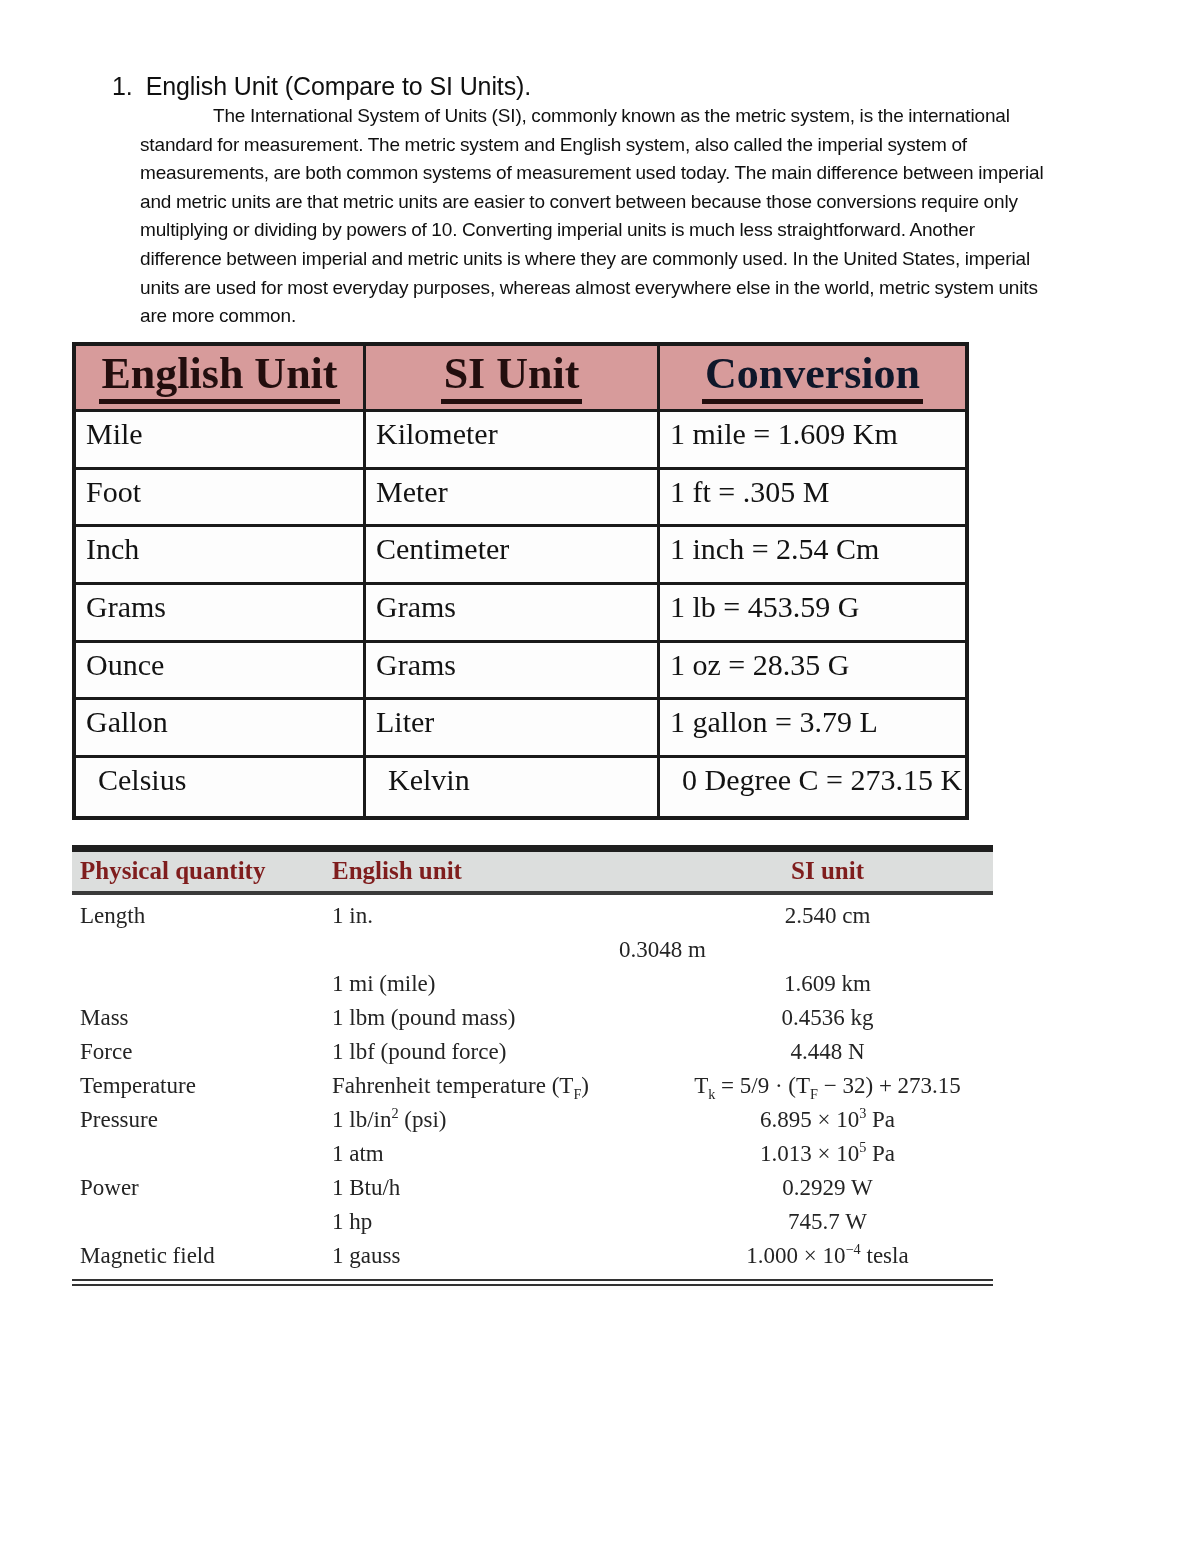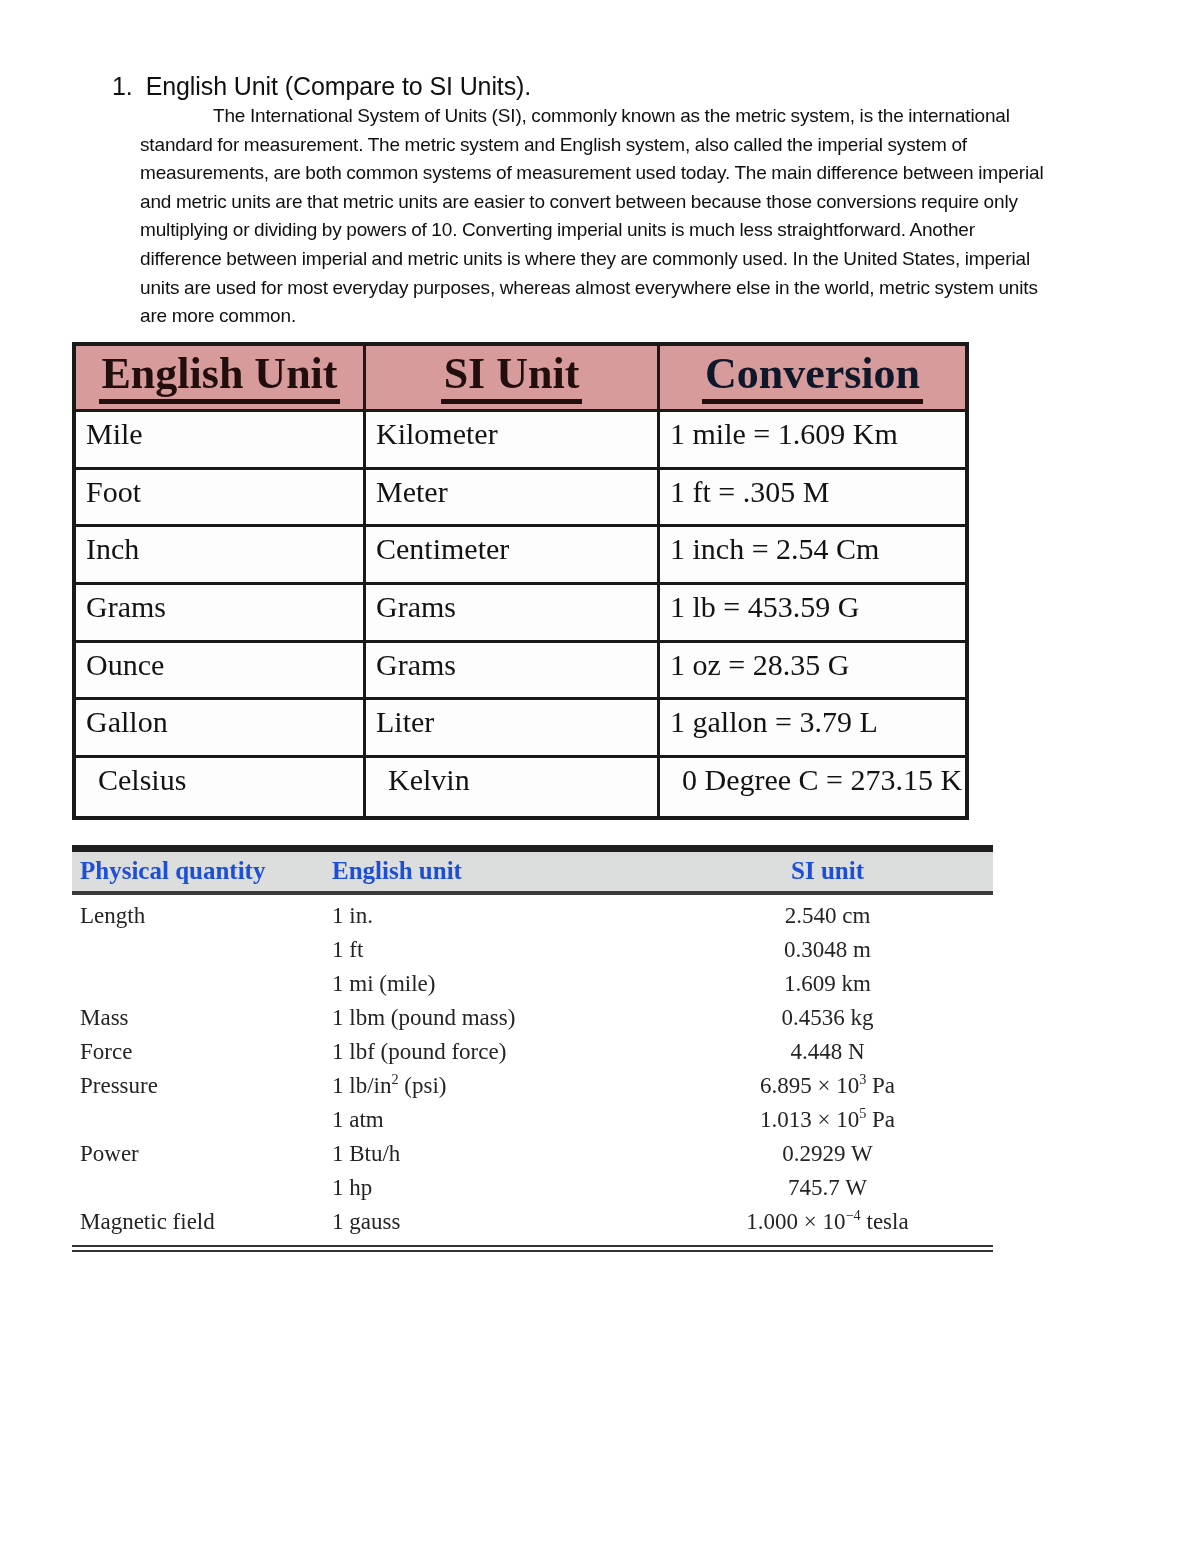--- a/index.html
+++ b/index.html
@@ -27,21 +27,21 @@
   .t1cell.c3{border-right:none;}
   .t1cell.r8{border-bottom:none;margin-left:12px;}
   .t1head{display:flex;align-items:center;justify-content:center;padding:0;
     font-weight:bold;font-size:44px;color:#230e0e;}
   .t1head .ul{border-bottom:5px solid #230e0e;padding:0 3px 2px;line-height:1.05;}
   
   #table2{position:absolute;left:72px;top:845px;width:921px;
     font-family:"Liberation Serif", serif;color:#242424;}
   .t2-topbar{height:7px;background:#1f1f1f;}
   .t2-head{height:39px;background:#dcdedd;position:relative;font-weight:bold;
-    font-size:25px;color:#1d4ed8;}
+    font-size:25px;color:#7f1d1d;}
   .t2-head .h1{position:absolute;left:8px;top:5px;}
   .t2-head .h2{position:absolute;left:260px;top:5px;}
   .t2-head .h3{position:absolute;left:590px;top:5px;width:331px;text-align:center;}
   .t2-rule{height:4px;background:#3a3a3a;}
   .t2-body{padding:4px 0 6px;}
   .t2-row{display:flex;align-items:center;height:34px;font-size:23px;}
   .t2-c1{width:260px;padding-left:8px;box-sizing:border-box;white-space:nowrap;}
   .t2-c2{width:330px;white-space:nowrap;}
   .t2-c3{flex:1;text-align:center;white-space:nowrap;}
   .t2-row sub,.t2-row sup{font-size:0.62em;line-height:0;}
@@ -108,37 +108,41 @@
   </div>
   <div class="t2-rule"></div>
   <div class="t2-body" id="t2body">
       <div class="t2-row">
         <div class="t2-c1">Length</div>
         <div class="t2-c2">1 in.</div>
         <div class="t2-c3">2.540 cm</div>
       </div>
       <div class="t2-row">
         <div class="t2-c1"></div>
-        <div class="t2-c2">1 ft</div>
         <div class="t2-c3">0.3048 m</div>
       </div>
       <div class="t2-row">
         <div class="t2-c1"></div>
         <div class="t2-c2">1 mi (mile)</div>
         <div class="t2-c3">1.609 km</div>
       </div>
       <div class="t2-row">
         <div class="t2-c1">Mass</div>
         <div class="t2-c2">1 lbm (pound mass)</div>
         <div class="t2-c3">0.4536 kg</div>
       </div>
       <div class="t2-row">
         <div class="t2-c1">Force</div>
         <div class="t2-c2">1 lbf (pound force)</div>
         <div class="t2-c3">4.448 N</div>
+      </div>
+      <div class="t2-row">
+        <div class="t2-c1">Temperature</div>
+        <div class="t2-c2">Fahrenheit temperature (T<sub>F</sub>)</div>
+        <div class="t2-c3">T<sub>k</sub> = 5/9 · (T<sub>F</sub> − 32) + 273.15</div>
       </div>
       <div class="t2-row">
         <div class="t2-c1">Pressure</div>
         <div class="t2-c2">1 lb/in<sup>2</sup> (psi)</div>
         <div class="t2-c3">6.895 × 10<sup>3</sup> Pa</div>
       </div>
       <div class="t2-row">
         <div class="t2-c1"></div>
         <div class="t2-c2">1 atm</div>
         <div class="t2-c3">1.013 × 10<sup>5</sup> Pa</div>

